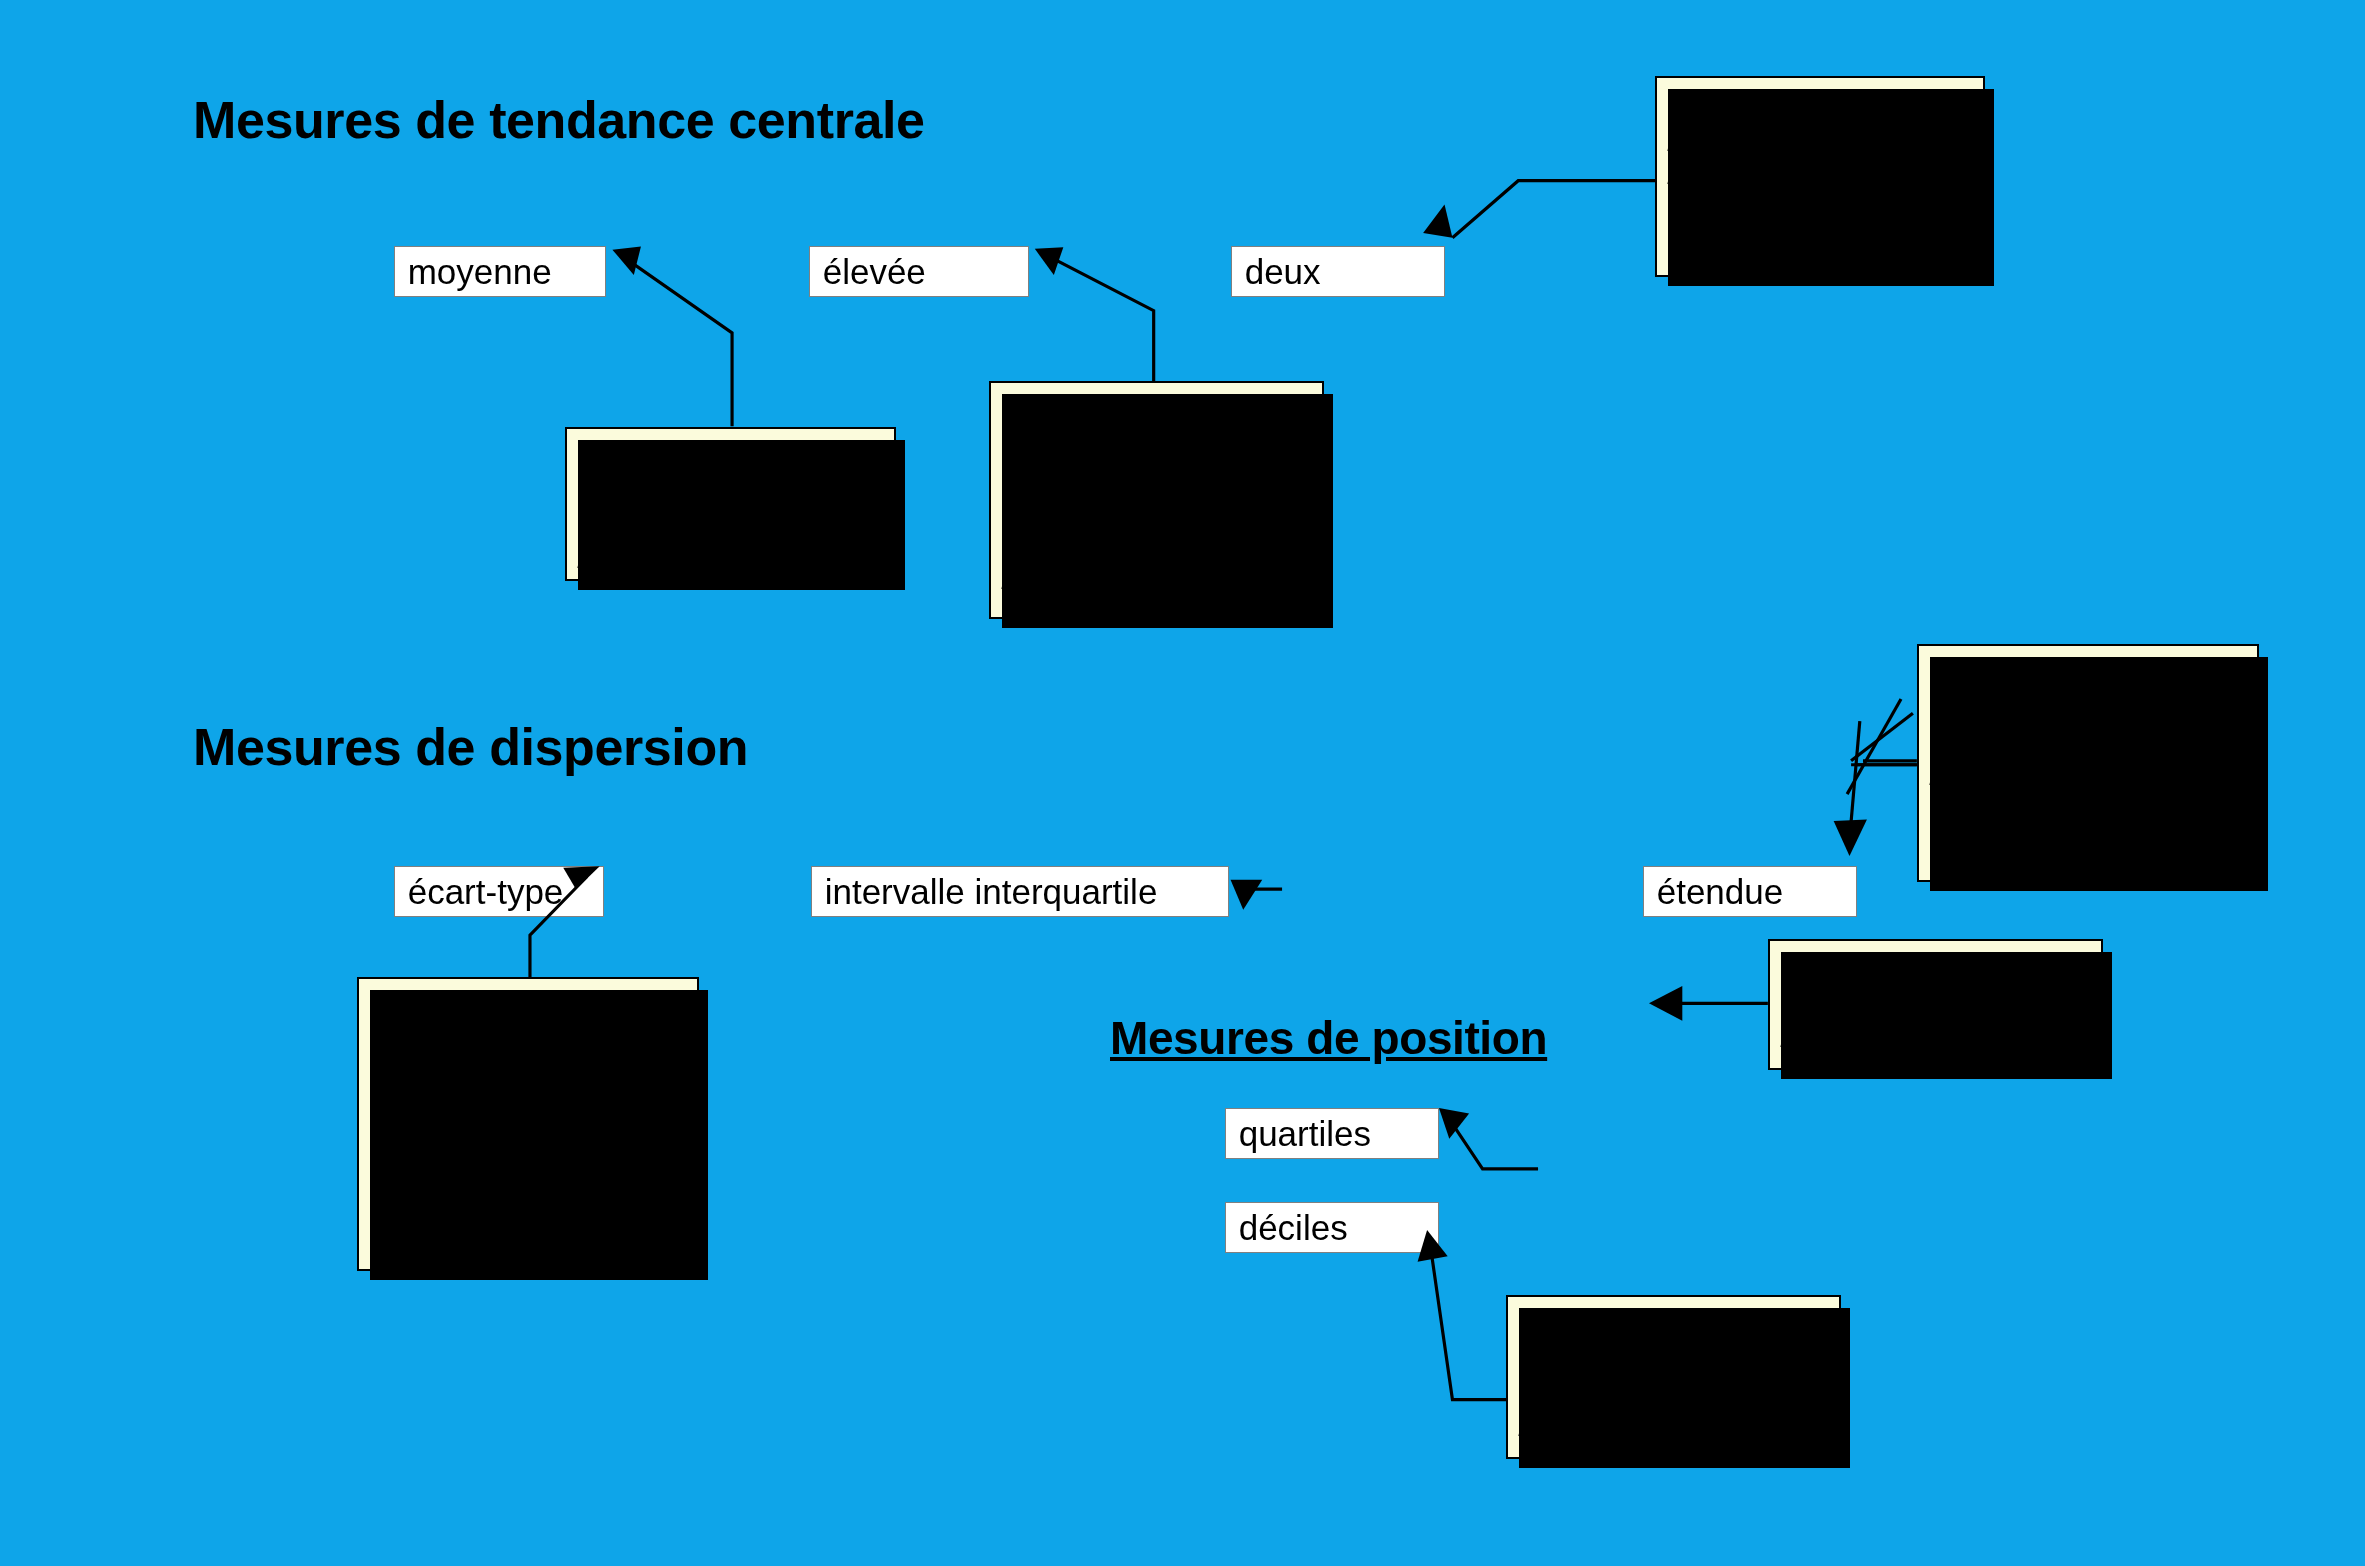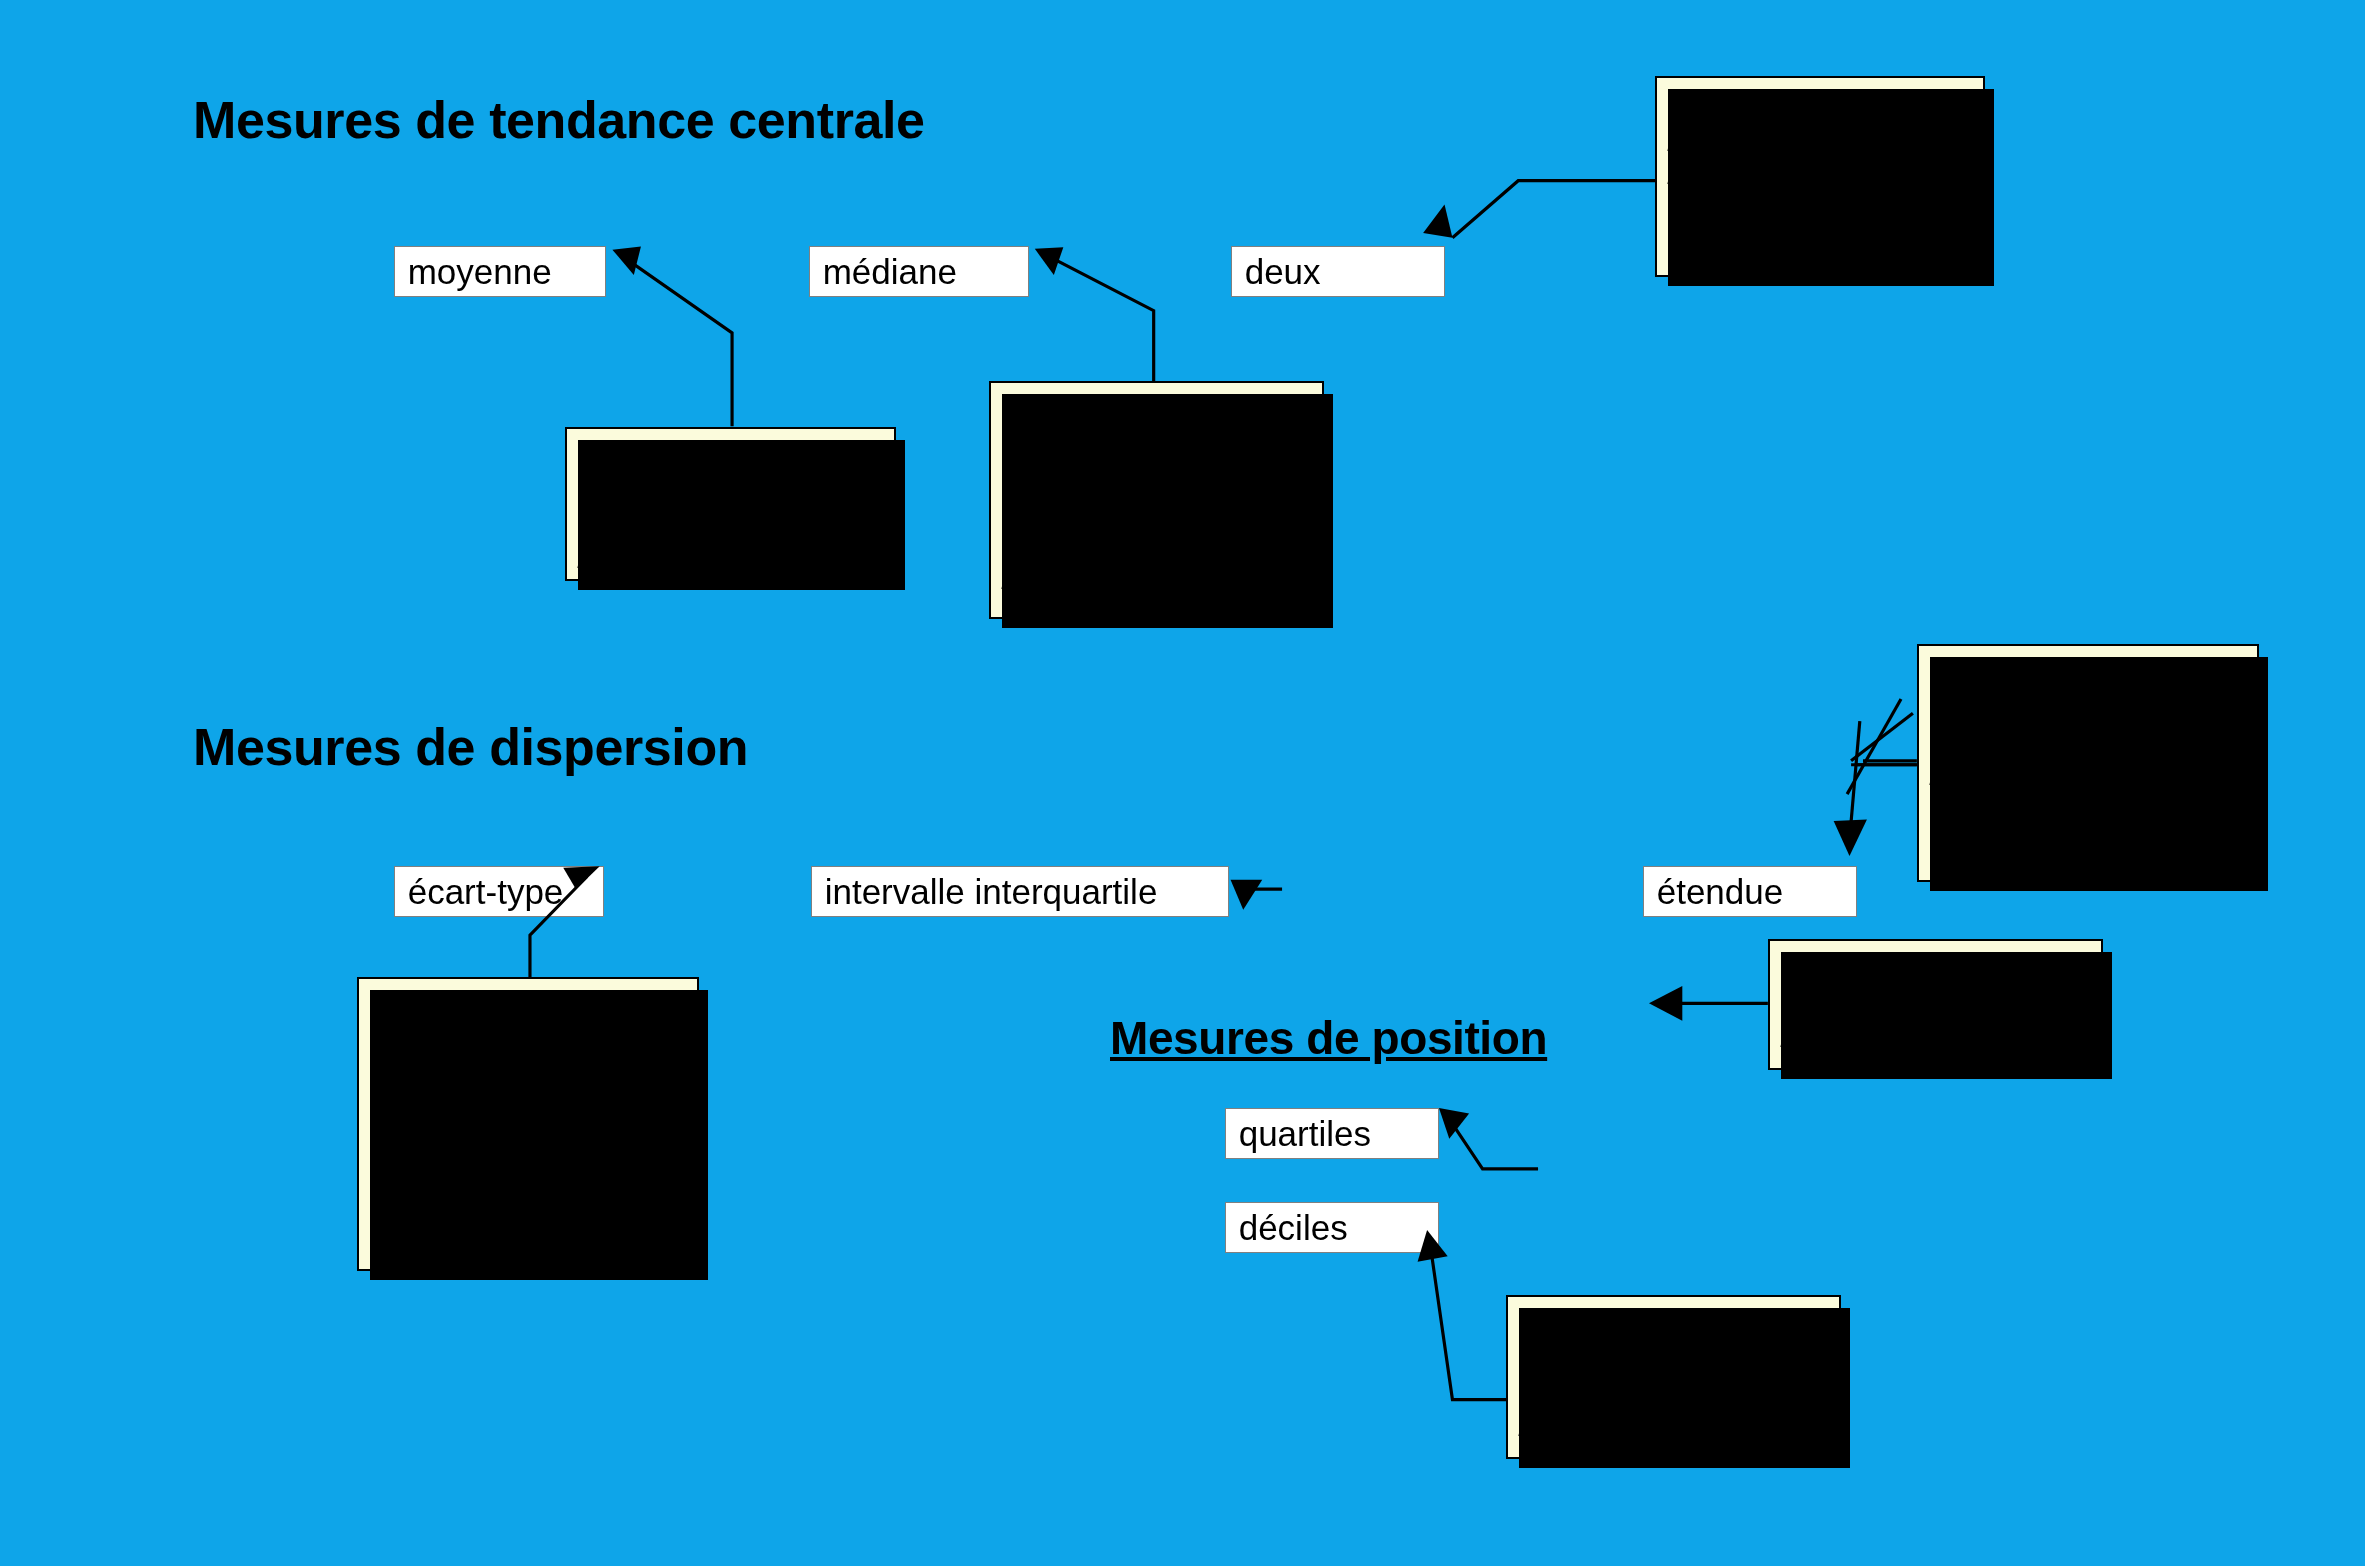--- a/index.html
+++ b/index.html
@@ -105,21 +105,21 @@
 
   <div class="section-title title-big" style="left:193px; top:721px;">Mesures de dispersion</div>
 
   <div class="section-title title-mid" style="left:1110px; top:1015px;">Mesures de position</div>
 
   <div class="term-box" style="left:394px; top:246px; width:212px; height:51px;">
     <span>moyenne</span>
   </div>
 
   <div class="term-box" style="left:809px; top:246px; width:220px; height:51px;">
-    <span>médiane</span>
+    <span>élevée</span>
   </div>
 
   <div class="term-box" style="left:1231px; top:246px; width:214px; height:51px;">
     <span>deux</span>
   </div>
 
   <div class="term-box" style="left:394px; top:866px; width:210px; height:51px;">
     <span>écart-type</span>
   </div>
 

